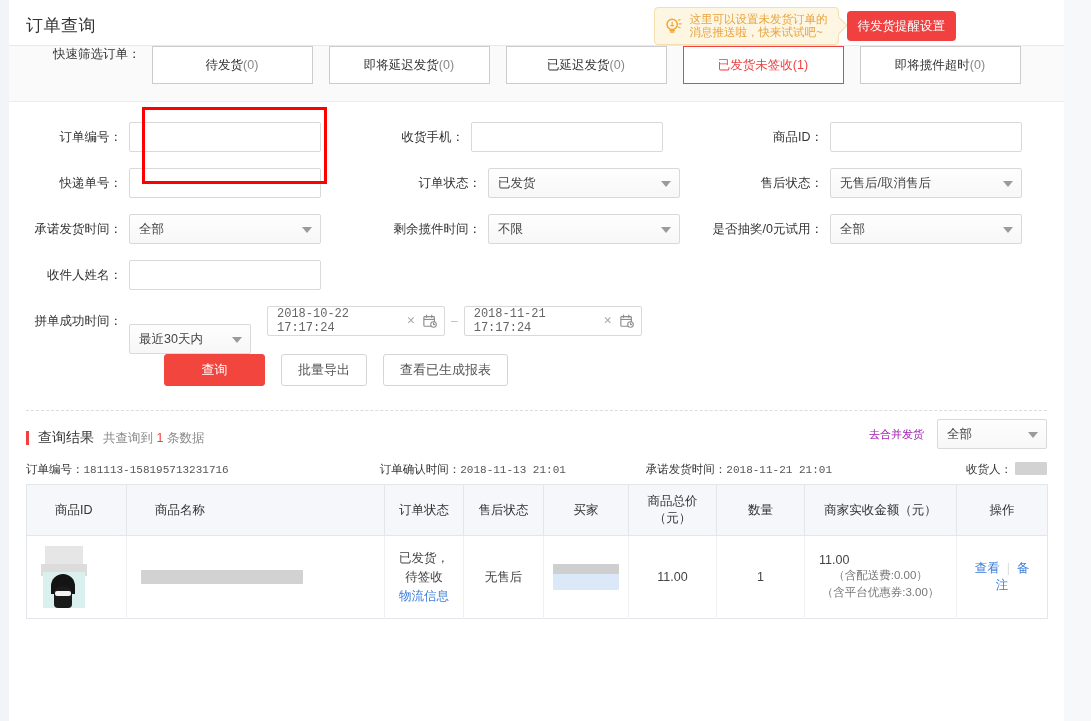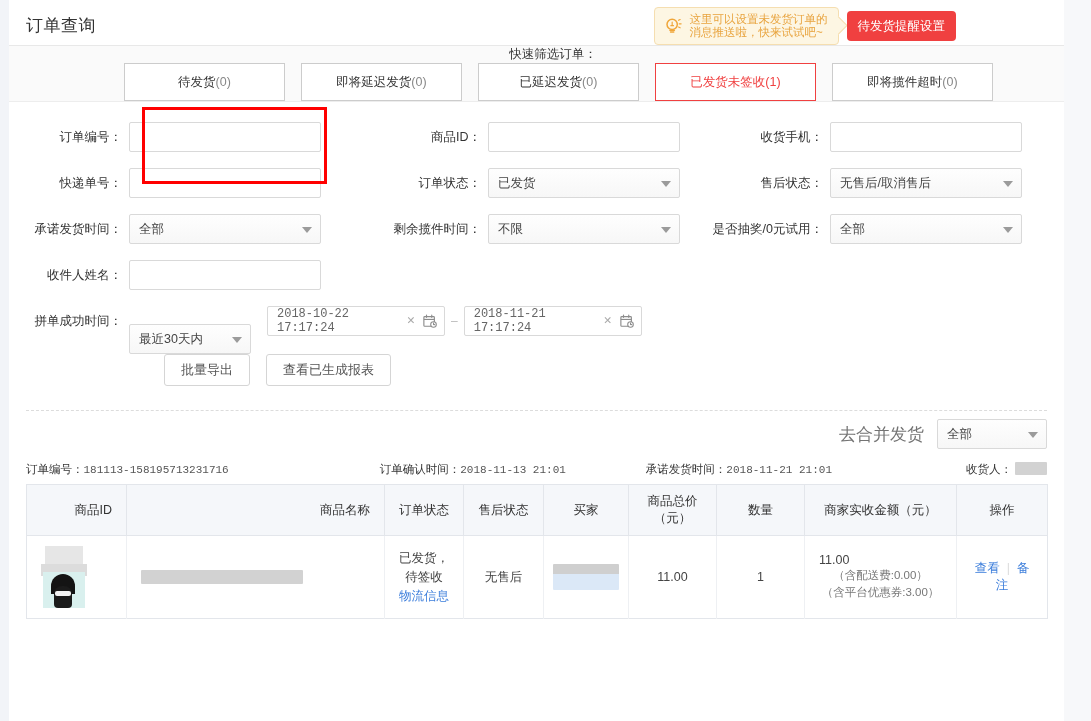--- a/index.html
+++ b/index.html
@@ -76,23 +76,22 @@
     white-space: nowrap;
   }
 
   
   .filter-panel { position: relative; padding: 0; }
 
   .quick-row {
     background: #fafafa;
     border-bottom: 1px solid #ededed;
     height: 56px;
-    display: flex; align-items: center;
+    display: flex; align-items: flex-start;
     padding-left: 44px;
-    flex-direction: column;
   }
   .quick-label { font-size: 12.5px; color: #333; margin-right: 11px; }
   .quick-tabs { display: flex; gap: 16px; }
   .quick-tab {
     width: 161px; height: 38px;
     border: 1px solid #ccc;
     background: #fff;
     display: flex; align-items: center; justify-content: center;
     font-size: 12.5px; color: #333;
     cursor: pointer;
@@ -191,21 +190,21 @@
   .res-head { position: relative; height: 48px; }
   .res-title {
     position: absolute; left: 0; top: 18px;
     display: flex; align-items: center; gap: 9px;
   }
   .res-bar { width: 3px; height: 14px; background: #f04040; display: inline-block; }
   .res-title-txt { font-size: 14px; color: #333; }
   .res-count { font-size: 12.5px; color: #888; }
   .res-count .num { color: #f04040; }
   .res-right { position: absolute; right: 0; top: 8px; display: flex; align-items: center; gap: 13px; }
-  .link { color: #737373; font-size: 17px; cursor: pointer; text-decoration: none; }
+  .link { color: #a21caf; font-size: 11px; cursor: pointer; text-decoration: none; }
   .sel-sm {
     position: relative;
     width: 110px; height: 30px;
     border: 1px solid #d9d9d9; border-radius: 2px;
     background: linear-gradient(#fefefe, #f7f7f7);
     display: flex; align-items: center;
     padding: 0 22px 0 9px;
     font-size: 12.5px; color: #444; cursor: pointer;
   }
   .sel-sm:after {
@@ -233,22 +232,22 @@
   
   .tbl { width: 1021px; border: 1px solid #e3e6eb; border-collapse: collapse; table-layout: fixed; }
   .tbl th {
     background: #f5f7fa;
     border-right: 1px solid #e3e6eb;
     border-bottom: 1px solid #e3e6eb;
     height: 51px;
     font-weight: normal;
     font-size: 12.5px;
     color: #333;
-    text-align: right;
-    padding: 0 14px;
+    text-align: left;
+    padding: 0 28px;
     position: relative;
   }
   .tbl th.ctr { text-align: center; padding: 0 4px; }
   .tbl td {
     border-right: 1px solid #eef0f3;
     padding: 10px 14px;
     vertical-align: middle;
     font-size: 12.5px; color: #444;
     height: 82px;
   }
@@ -338,26 +337,26 @@
 
       <div class="annot-box" style="left:133px; top:61px; width:185px; height:77px;"></div>
 
       <div class="form-area">
 
         <div class="form-row">
           <div class="fld c1">
             <span class="fld-label">订单编号：</span>
             <input class="inp" type="text" value="" style="">
           </div>
+          <div class="fld c3">
+            <span class="fld-label">收货手机：</span>
+            <input class="inp" type="text" value="" style="">
+          </div>
           <div class="fld c2">
             <span class="fld-label">商品ID：</span>
-            <input class="inp" type="text" value="" style="">
-          </div>
-          <div class="fld c3">
-            <span class="fld-label">收货手机：</span>
             <input class="inp" type="text" value="" style="">
           </div>
         </div>
 
         <div class="form-row">
           <div class="fld c1">
             <span class="fld-label">快递单号：</span>
             <input class="inp" type="text" value="" style="">
           </div>
           <div class="fld c2">
@@ -432,31 +431,41 @@
                   <path d="M4 1.2v2.6M10 1.2v2.6" stroke="#8c8c8c" stroke-width="1.3" stroke-linecap="round"></path>
                   <circle cx="12" cy="12" r="3.2" fill="#fff" stroke="#8c8c8c" stroke-width="1.2"></circle>
                   <path d="M12 10.2v2h1.5" stroke="#8c8c8c" stroke-width="1.1" stroke-linecap="round"></path>
                 </svg>
               </span>
             </div>
           </div>
         </div>
 
         <div class="btn-row">
+          <button class="btn btn-primary">查询</button>
           <button class="btn btn-default">批量导出</button>
           <button class="btn btn-default">查看已生成报表</button>
         </div>
       </div>
 
       <div class="panel-sep"></div>
     </div>
 
     <div class="results">
 
       <div class="res-head">
+        <div class="res-title">
+          <span class="res-bar"></span>
+          <span class="res-title-txt">查询结果</span>
+          <span class="res-count">
+            <span>共查询到</span>
+            <span class="num">1</span>
+            <span>条数据</span>
+          </span>
+        </div>
         <div class="res-right">
           <a class="link">去合并发货</a>
           <div class="sel-sm">
             <span>全部</span>
           </div>
         </div>
       </div>
 
       <div class="order-meta">
         <span class="meta-item m1">

